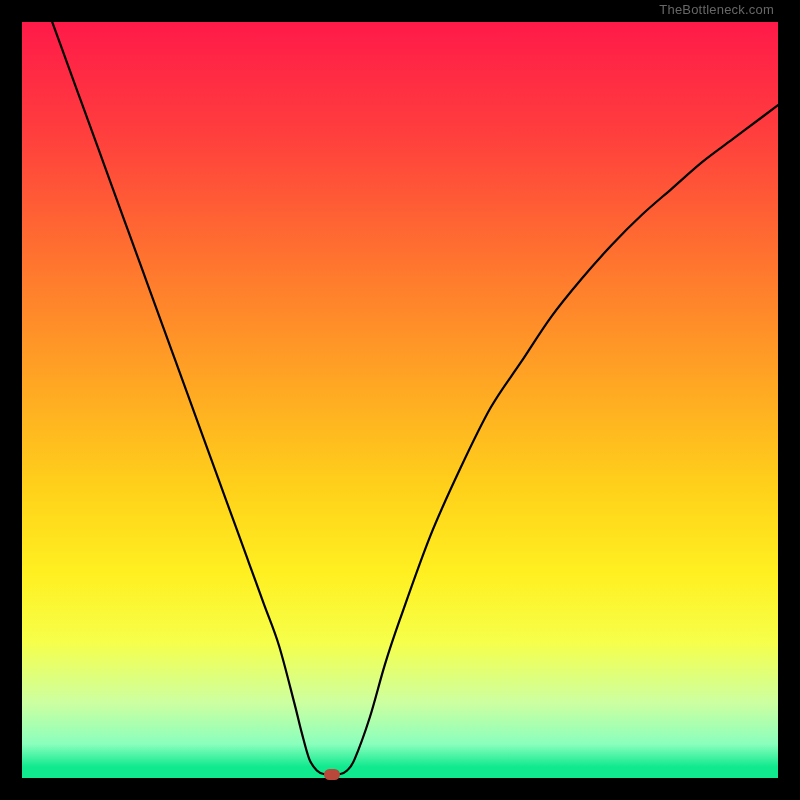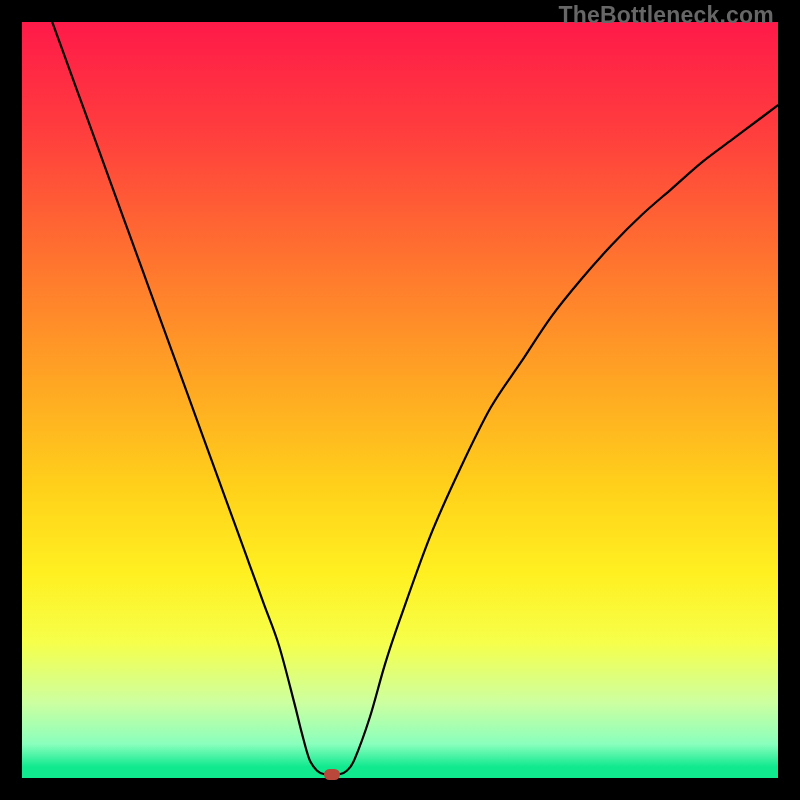--- a/index.html
+++ b/index.html
@@ -24,22 +24,22 @@
     left: 0;
     top: 0;
     width: 756px;
     height: 756px;
   }
   .watermark {
     position: absolute;
     top: 2px;
     right: 26px;
     color: #676767;
-    font-size: 23px;
-    font-weight: 700;
+    font-size: 13px;
+    font-weight: 400;
     letter-spacing: 0.2px;
   }
   .marker {
     position: absolute;
     background: #b9483a;
     border-radius: 6px;
   }
 </style>
 </head>
 <body>

